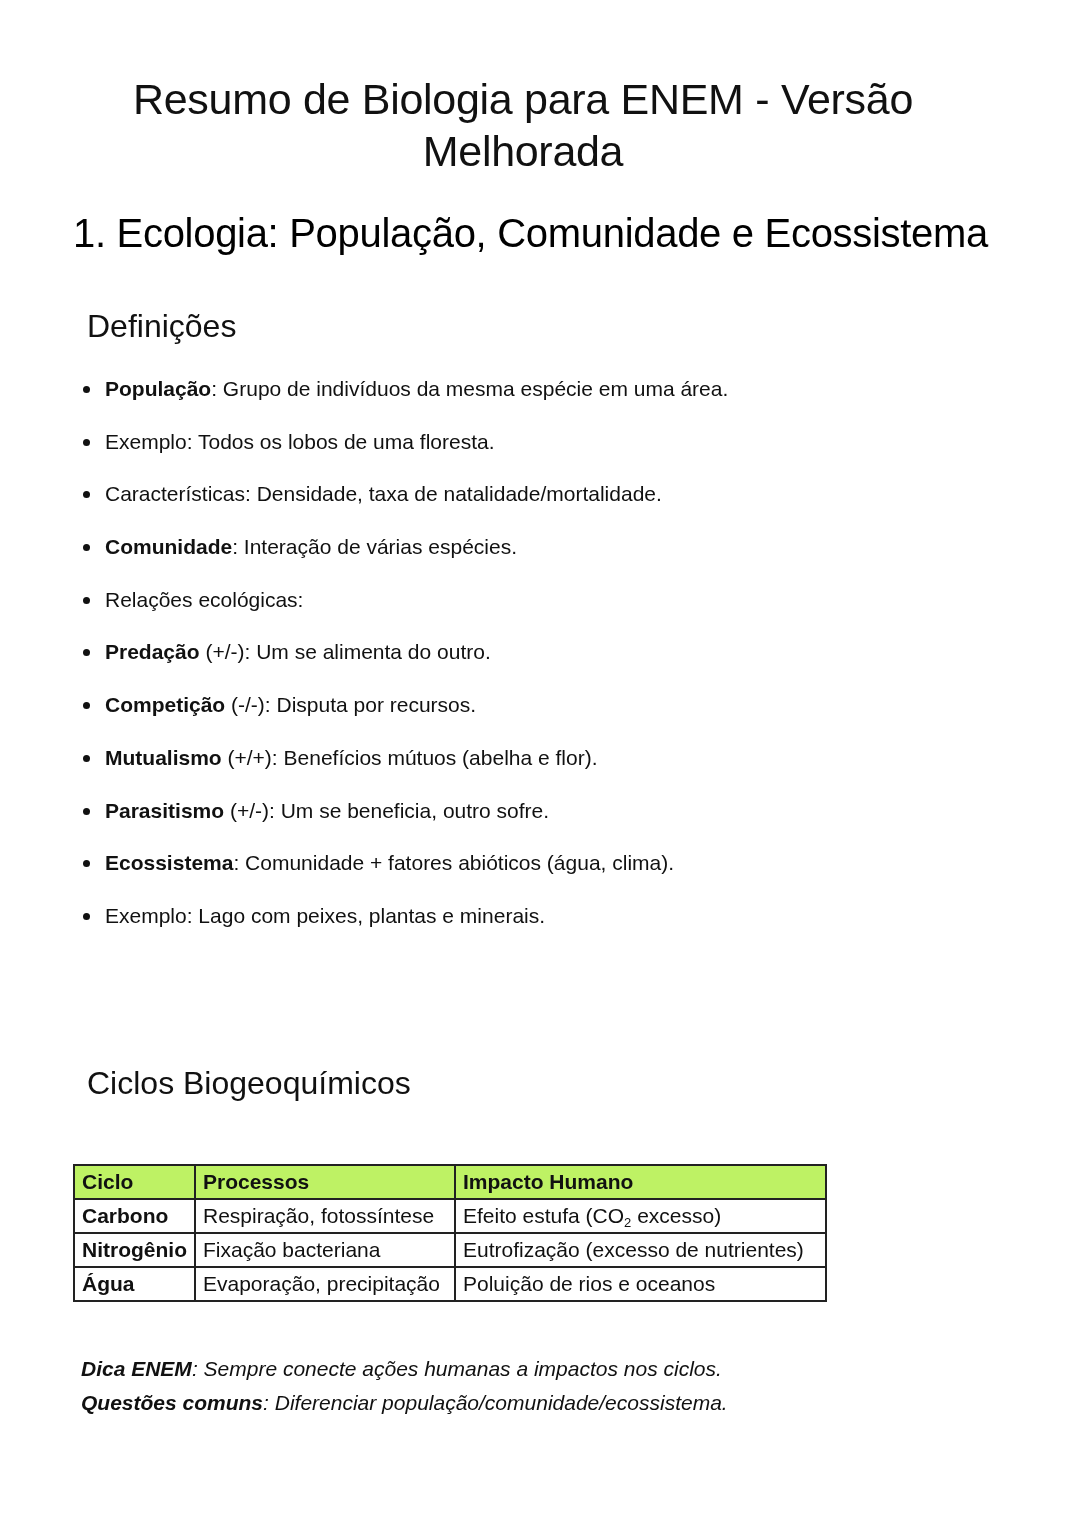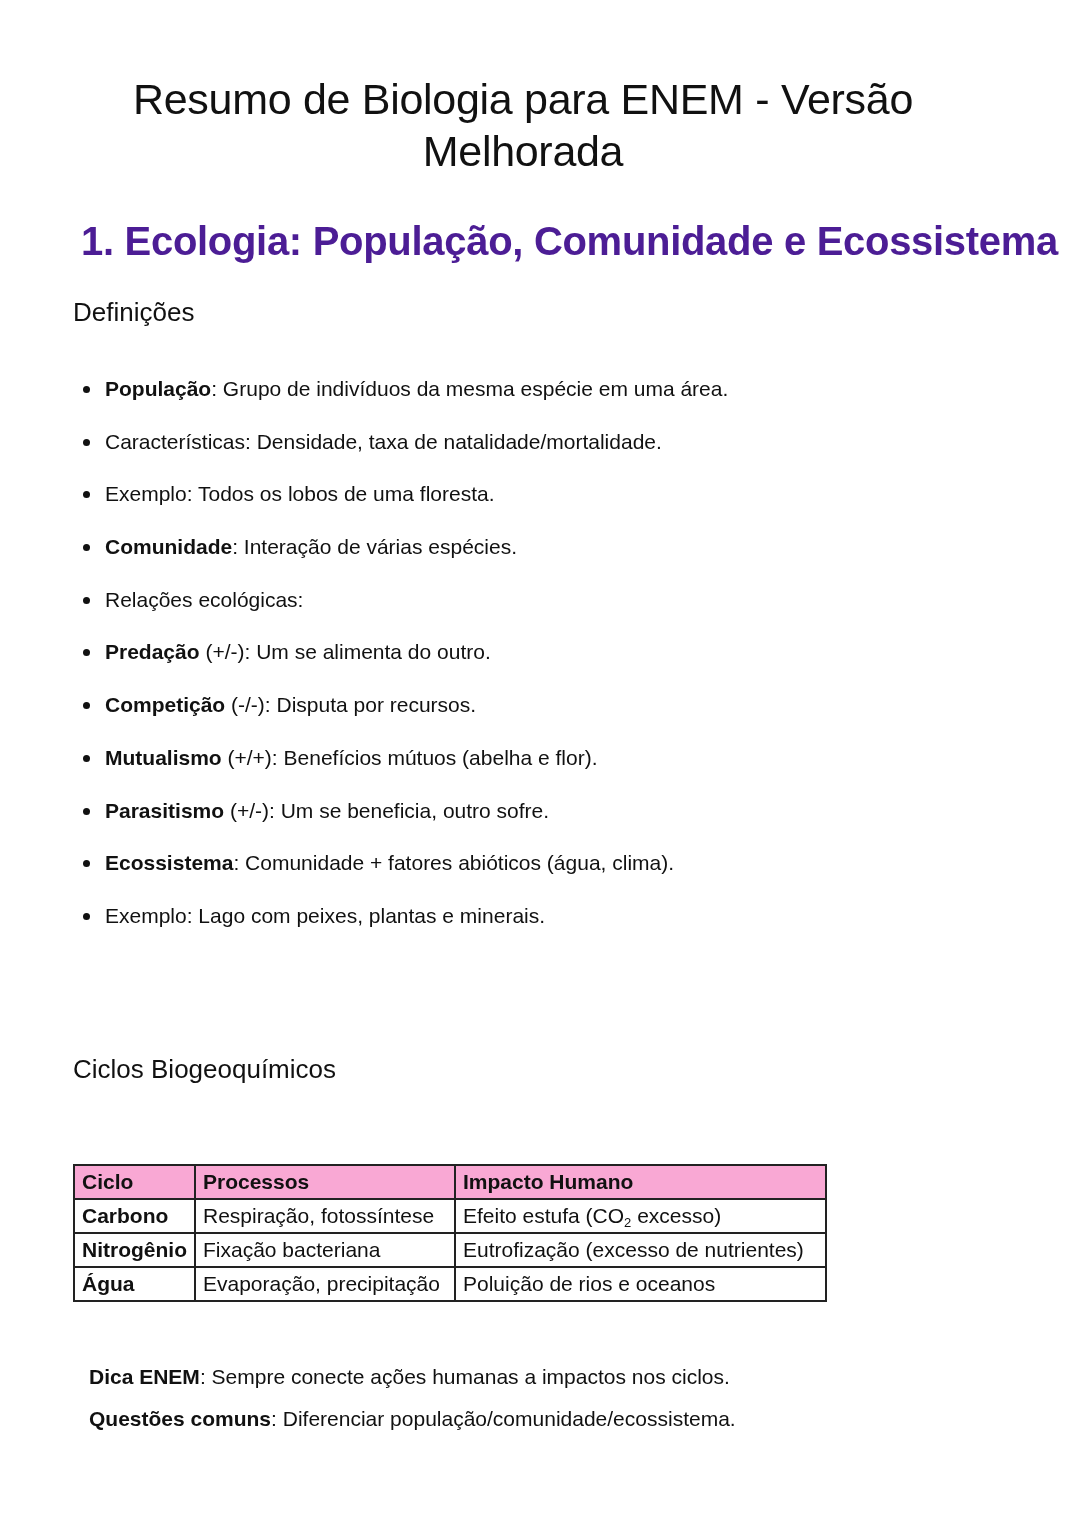--- a/index.html
+++ b/index.html
@@ -7,26 +7,26 @@
     width: 1080px; height: 1527px; position: relative; overflow: hidden;
     font-family: "Liberation Sans", "DejaVu Sans", sans-serif; color: #111111;
   }
   .doc { position: absolute; left: 73px; top: 0; width: 950px; }
   h1 {
     position: absolute; left: 0; top: 73px; margin: 0;
     font-size: 43px; font-weight: 500; line-height: 52px; letter-spacing: -0.3px;
     width: 900px; color: #111; text-align: center;
   }
   h2 {
-    position: absolute; left: 0; top: 208px; margin: 8px;
-    font-size: 40px; font-weight: 700; line-height: 50px; letter-spacing: -0.3px; color:#4c1d95;
+    position: absolute; left: 0; top: 208px; margin: 0;
+    font-size: 40px; font-weight: 400; line-height: 50px; letter-spacing: -0.3px; color:#000000;
     white-space: nowrap;
   }
   h3 {
-    position: absolute; left: 0; margin: 0; font-size: 26px; font-weight: 500; line-height: 44px; color:#111;
+    position: absolute; left: 0; margin: 14px; font-size: 32px; font-weight: 500; line-height: 44px; color:#111;
     white-space: nowrap;
   }
   #h-def { top: 290px; }
   #h-ciclos { top: 1047px; }
   ul.defs { position: absolute; left: 0; top: 370px; margin: 0; padding: 0; list-style: none; }
   ul.defs li {
     position: relative; height: 52.7px; padding-left: 32px;
     font-size: 21px; line-height: 38px; white-space: nowrap; color:#111;
   }
   ul.defs li::before {
@@ -34,41 +34,41 @@
     border-radius: 50%; background: #111;
   }
   b { font-weight: 700; }
   table.cycles {
     position: absolute; left: 0; top: 1164px; border-collapse: collapse;
     font-size: 21px; line-height: 32px; color:#111;
   }
   table.cycles th, table.cycles td {
     border: 2px solid #222; padding: 0 7px; text-align: left; white-space: nowrap; height: 32px;
   }
-  table.cycles th { background: #f9a8d4; font-weight: 700; }
+  table.cycles th { background: #bef264; font-weight: 700; }
   table.cycles td.first { font-weight: 700; }
   table.cycles th:nth-child(1), table.cycles td:nth-child(1) { width: 103px; }
   table.cycles th:nth-child(2), table.cycles td:nth-child(2) { width: 244px; margin-left: 27px; }
   table.cycles th:nth-child(3), table.cycles td:nth-child(3) { width: 355px; }
   sub { font-size: 13px; vertical-align: -4px; line-height: 0; }
   .notes { position: absolute; left: 0; top: 1348px; font-size: 21px; line-height: 26px; color:#111; }
-  .notes p { margin: 16px; white-space: nowrap; }
+  .notes p { margin: 8px; white-space: nowrap; font-style: italic; }
 </style>
 </head>
 <body>
 
 <div class="doc">
   <h1>Resumo de Biologia para ENEM - Versão Melhorada</h1>
   <h2>1. Ecologia: População, Comunidade e Ecossistema</h2>
   <h3 id="h-def">Definições</h3>
 
   <ul class="defs">
     <li><b>População</b><span>: Grupo de indivíduos da mesma espécie em uma área.</span></li>
+    <li><b></b><span>Exemplo: Todos os lobos de uma floresta.</span></li>
     <li><b></b><span>Características: Densidade, taxa de natalidade/mortalidade.</span></li>
-    <li><b></b><span>Exemplo: Todos os lobos de uma floresta.</span></li>
     <li><b>Comunidade</b><span>: Interação de várias espécies.</span></li>
     <li><b></b><span>Relações ecológicas:</span></li>
     <li><b>Predação</b><span> (+/-): Um se alimenta do outro.</span></li>
     <li><b>Competição</b><span> (-/-): Disputa por recursos.</span></li>
     <li><b>Mutualismo</b><span> (+/+): Benefícios mútuos (abelha e flor).</span></li>
     <li><b>Parasitismo</b><span> (+/-): Um se beneficia, outro sofre.</span></li>
     <li><b>Ecossistema</b><span>: Comunidade + fatores abióticos (água, clima).</span></li>
     <li><b></b><span>Exemplo: Lago com peixes, plantas e minerais.</span></li>
   </ul>
 

